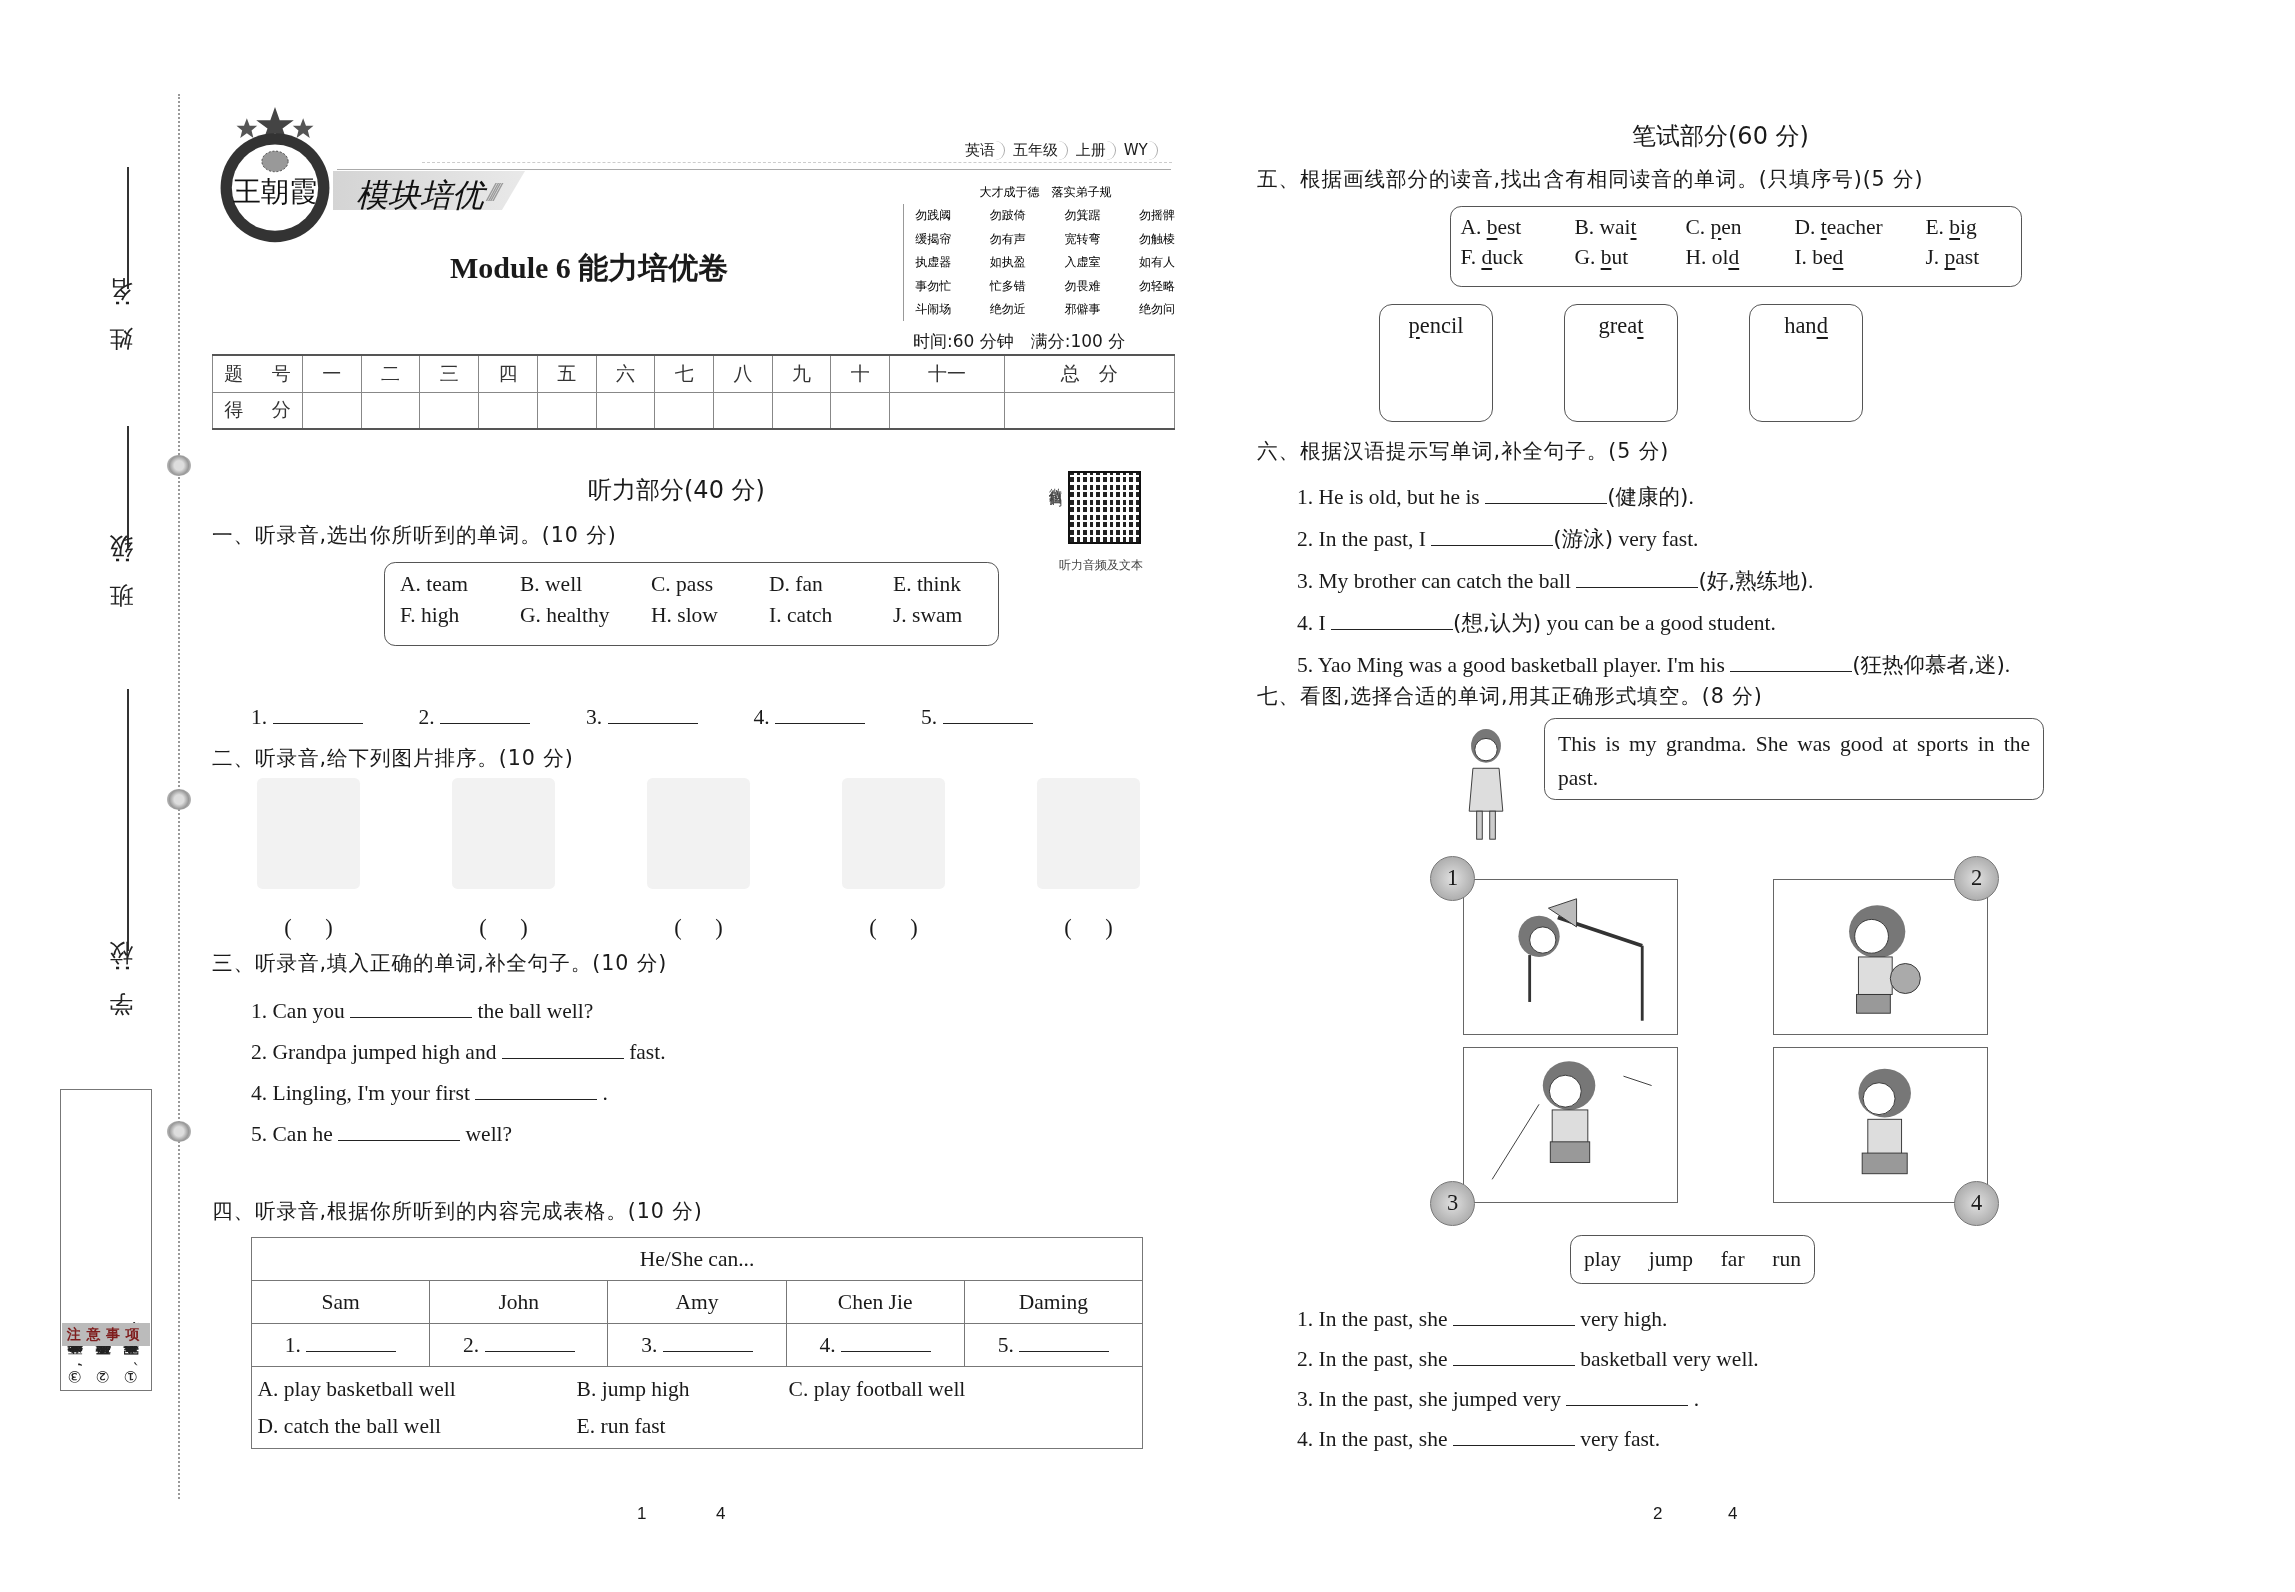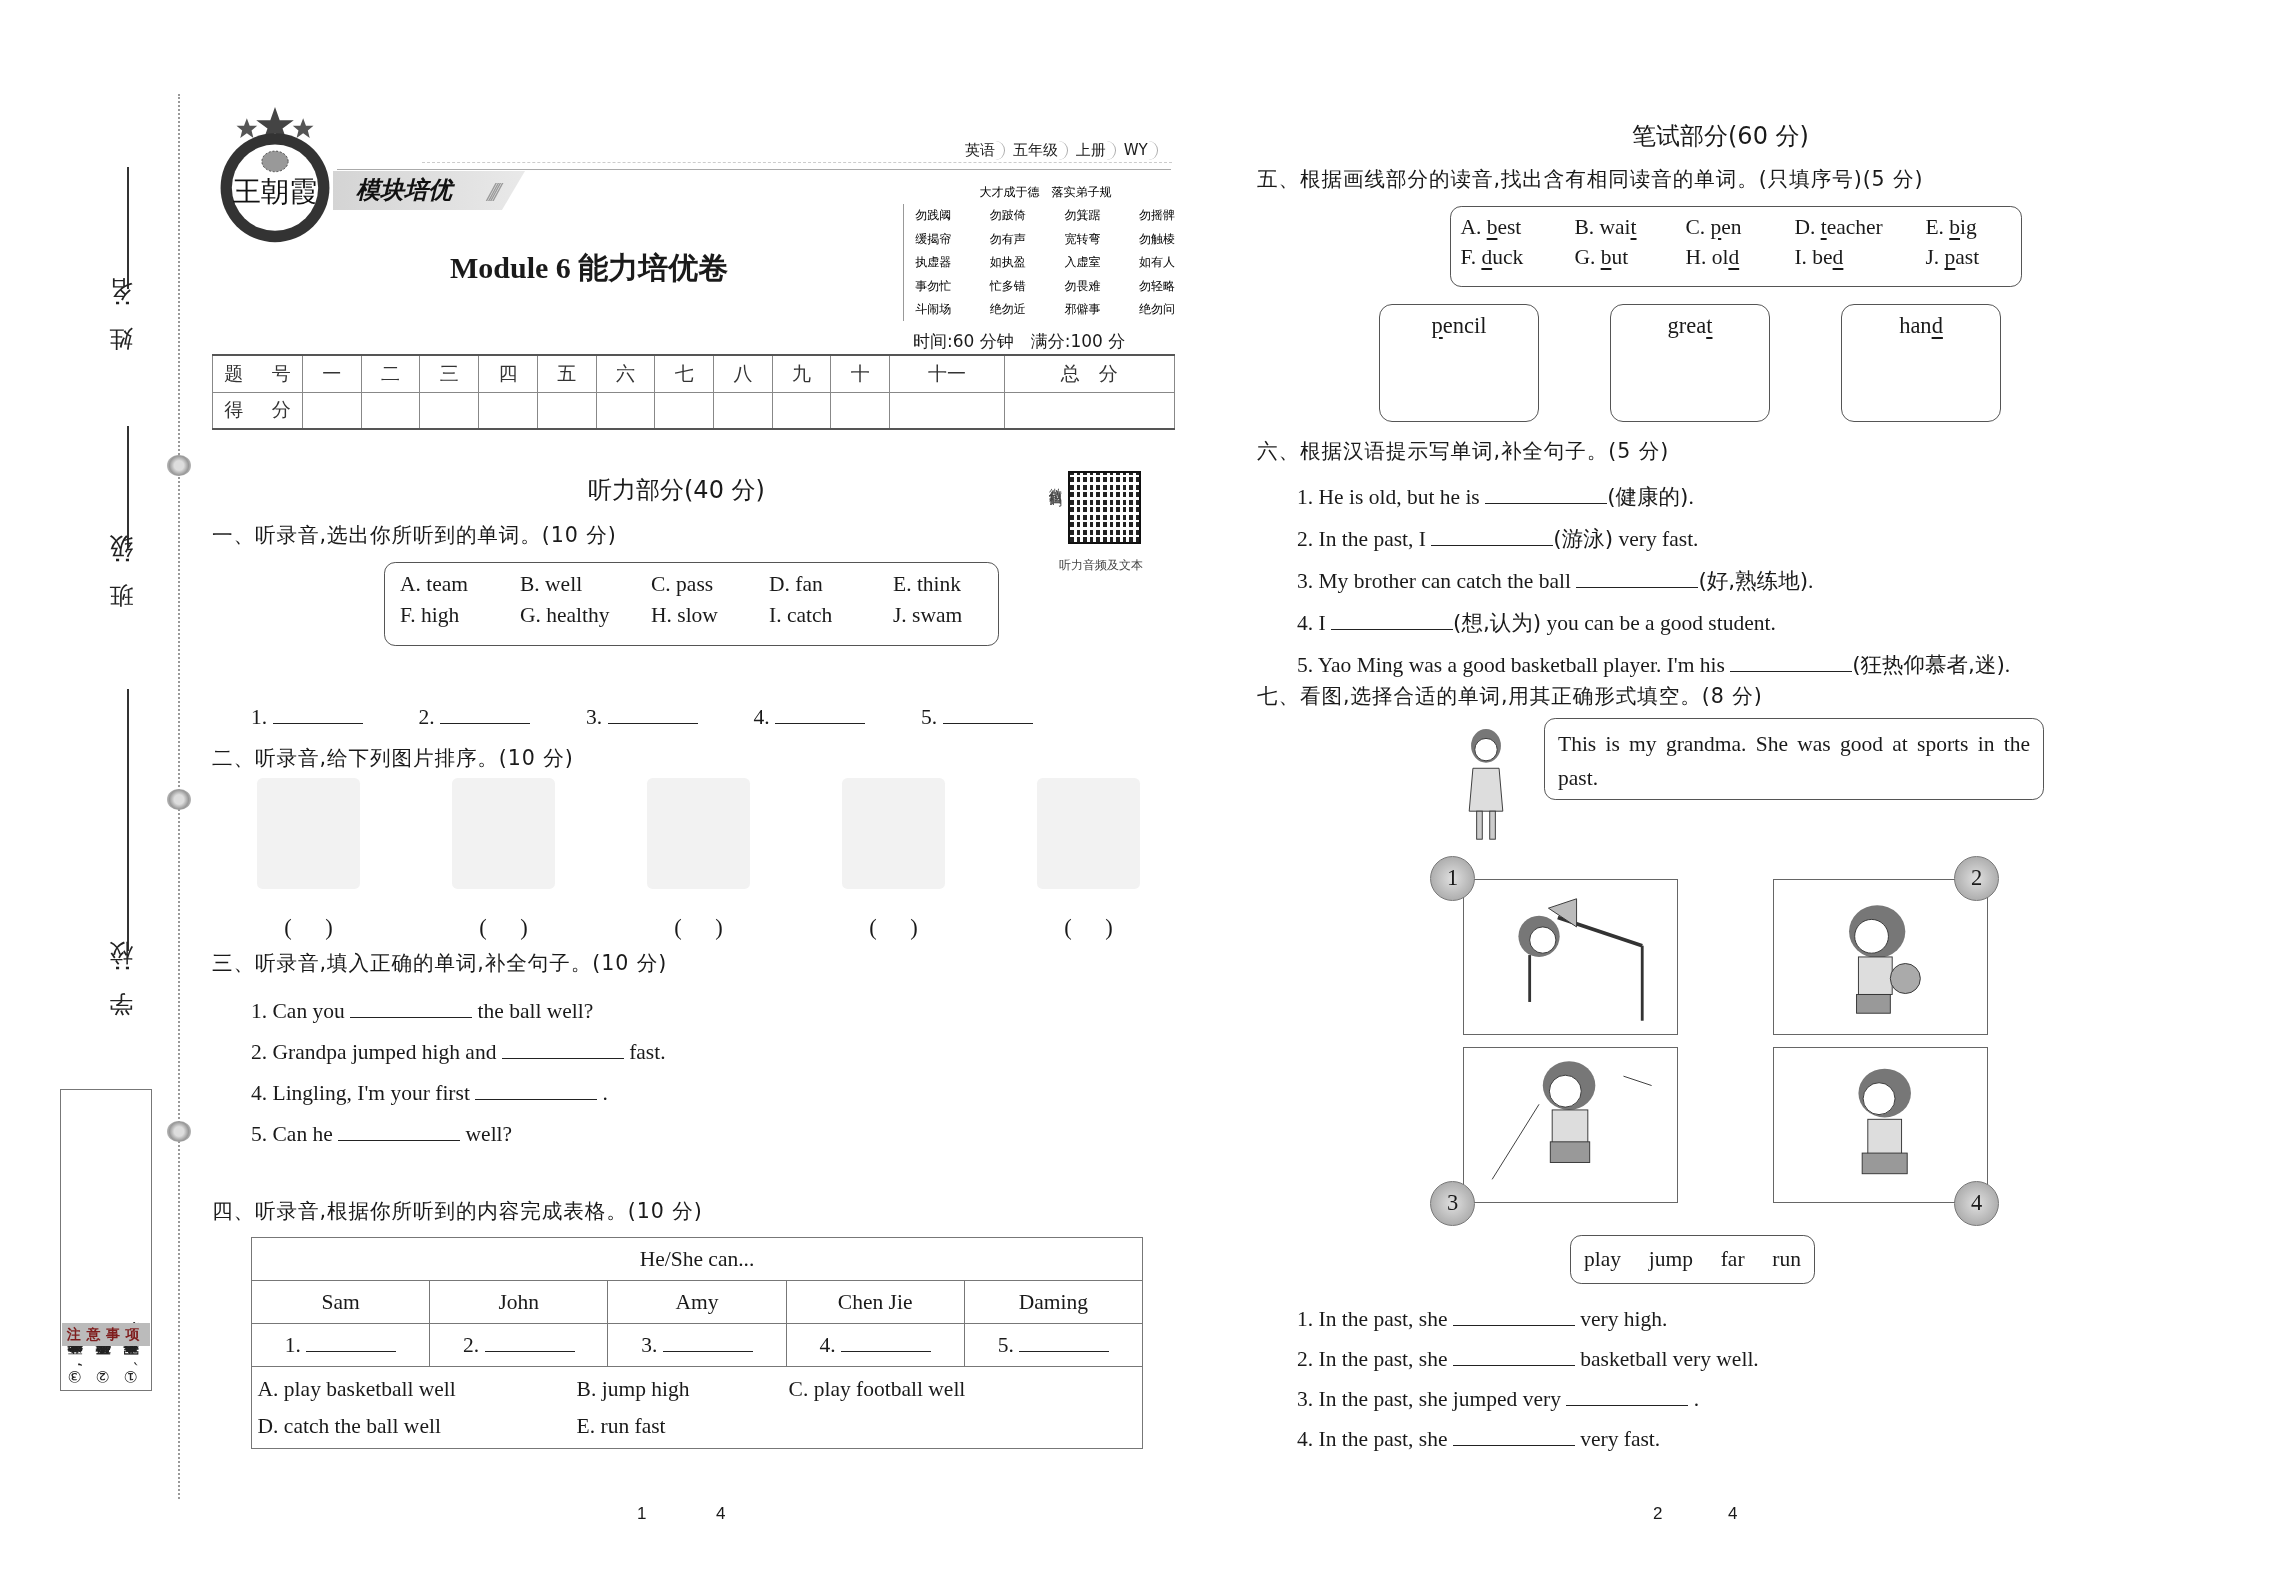--- a/index.html
+++ b/index.html
@@ -14,21 +14,21 @@
   .seal { width: 24px; height: 20.6px; border-radius: 50%; background: radial-gradient(circle, #ddd 30%, #999 60%, #eee 100%); left: 167px; }
   .side-field { left: 105px; writing-mode: vertical-rl; transform: rotate(180deg); font-size: 24px; letter-spacing: 13px; color: #222; }
   .side-line { left: 127px; width: 1.9px; background: #333; }
   .notice-box { left: 60px; top: 1089px; width: 92px; height: 302px; border: 1.9px solid #777; display: flex; flex-direction: row; }
   .notice-col { writing-mode: vertical-rl; transform: rotate(180deg); font-size: 16px; line-height: 28px; color: #222; padding: 3.7px 0; }
   .notice-title { background: #bbb; color: #7f1d1d; letter-spacing: 5.6px; text-align: center; font-weight: bold; }
 
   
   .logo { left: 214px; top: 105px; width: 122px; height: 141px; }
   .banner { left: 333px; top: 171px; width: 192px; height: 39px; background: linear-gradient(90deg,#d4d4d4,#e9e9e9); clip-path: polygon(0 0,100% 0,88% 100%,0 100%); }
-  .banner-text { left: 356px; top: 174px; font-size: 24px; font-style: italic; font-weight: bold; color: #111; }
+  .banner-text { left: 356px; top: 174px; font-size: 32px; font-style: italic; font-weight: normal; color: #111; }
   .stripes { left: 487px; top: 176px; font-size: 28px; color: #999; font-style: italic; letter-spacing: -5.6px; }
   .header-rule { left: 337px; top: 169px; width: 834px; border-top: 1.9px solid #aaa; }
   .header-dash { left: 422px; top: 162px; width: 750px; border-top: 1.9px dashed #ccc; }
   .subject-tags { right: 1124px; top: 139px; font-size: 15px; display: flex; gap: 7.5px; }
   .tag { padding-right: 9.4px; border-right: 1.9px solid #aaa; border-radius: 0 9.4px 9.4px 0; }
   .title { left: 450px; top: 248px; font-size: 30px; font-weight: bold; }
   .motto { left: 903px; top: 181px; width: 272px; font-size: 12px; line-height: 23.4px; color: #000000; }
   .motto-head { text-align: center; padding-left: 13px; }
   .motto-body { border-left: 1.9px solid #999; padding-left: 11.2px; }
   .motto-row { display: flex; justify-content: space-between; }
@@ -58,21 +58,21 @@
 
   
   .t4 { left: 251px; top: 1237px; width: 892px; border-collapse: collapse; font-size: 21.5px; border: 1.9px solid #444; }
   .t4 td { border: 0.9px solid #777; text-align: center; height: 43px; }
   .t4 .opts td { text-align: left; padding: 3.7px 5.6px; height: auto; }
   .opt-row { display: flex; line-height: 37px; }
 
   .u { text-decoration: underline; text-underline-offset: 3.7px; }
 
   
-  .card { width: 160px; height: 118px; border: 1.9px solid #555; border-radius: 13px; text-align: center; font-size: 22.5px; padding-top: 7.5px; }
+  .card { width: 114px; height: 118px; border: 1.9px solid #555; border-radius: 13px; text-align: center; font-size: 22.5px; padding-top: 7.5px; }
   .frame { width: 215px; height: 156px; border: 1.9px solid #666; background: #fff; }
   .badge { width: 45px; height: 45px; border-radius: 50%; background: radial-gradient(circle,#e0e0e0,#9a9a9a); border: 1.9px solid #777; font-size: 22.5px; text-align: center; line-height: 41px; }
   .pagenum { font-family: "Liberation Sans", sans-serif; font-size: 17px; }
 </style>
 </head>
 <body>
 
 <div class="abs fold-line"></div>
 <div class="abs seal" style="top:455px"></div>
 <div class="abs seal" style="top:789px"></div>

